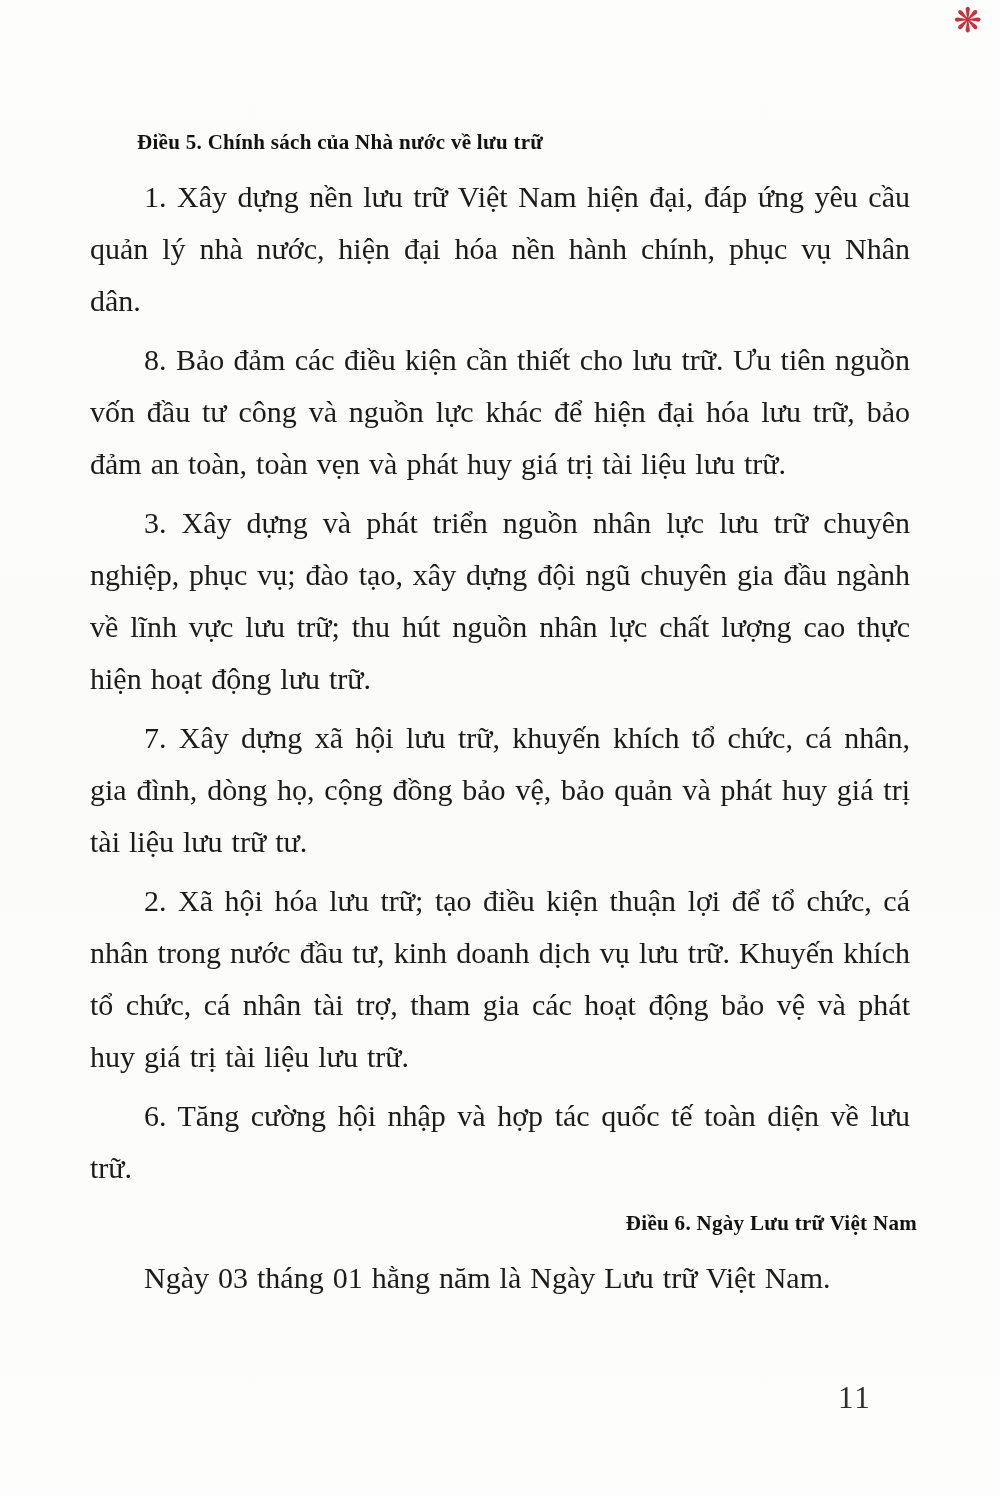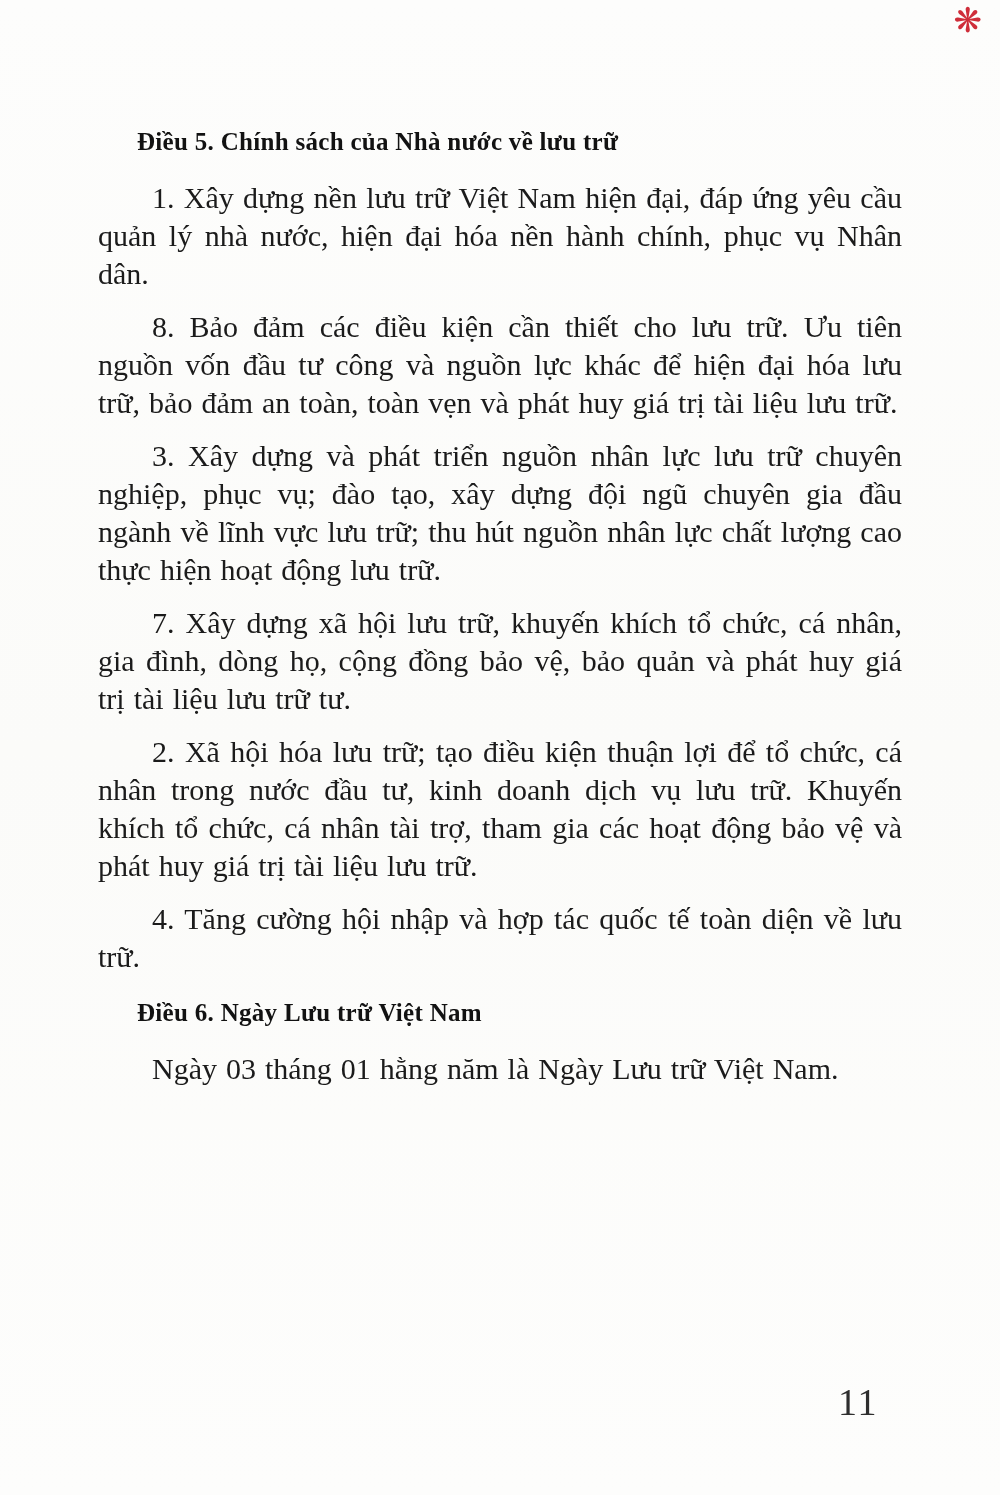--- a/index.html
+++ b/index.html
@@ -27,66 +27,67 @@
     right: 18px;
     font-size: 34px;
     line-height: 1;
   }
   .content {
     padding: 120px 83px 0 83px;
     width: 834px;
     box-sizing: content-box;
   }
   .article-heading {
-    font-size: 25px;
+    font-size: 21px;
     font-weight: bold;
     line-height: 44px;
     margin: 0;
     text-indent: 54px;
     color: #121212;
     letter-spacing: 0.3px;
   }
   section.article + section.article .article-heading {
     margin-top: 4px;
+    text-align: right;
   }
   .body-para {
     font-size: 30px;
-    line-height: 38px;
-    margin: 15px;
+    line-height: 52px;
+    margin: 7px;
     text-align: justify;
     text-indent: 54px;
     word-spacing: 1.5px;
     font-family: Liberation Serif, serif;
   }
   .page-number {
     position: absolute;
     top: 1380px;
     left: 838px;
-    font-size: 38px;
+    font-size: 31px;
     color: #2e2e2e;
     letter-spacing: 2px;
   }
 </style>
 </head>
 <body>
 
 <div class="page">
 
   <span class="ornament" title="red-florette" style="color: rgb(207, 46, 58);">❋</span>
 
   <main class="content">
 
     <section class="article">
       <h2 class="article-heading">Điều 5. Chính sách của Nhà nước về lưu trữ</h2>
       <p class="body-para">1. Xây dựng nền lưu trữ Việt Nam hiện đại, đáp ứng yêu cầu quản lý nhà nước, hiện đại hóa nền hành chính, phục vụ Nhân dân.</p>
       <p class="body-para">8. Bảo đảm các điều kiện cần thiết cho lưu trữ. Ưu tiên nguồn vốn đầu tư công và nguồn lực khác để hiện đại hóa lưu trữ, bảo đảm an toàn, toàn vẹn và phát huy giá trị tài liệu lưu trữ.</p>
       <p class="body-para">3. Xây dựng và phát triển nguồn nhân lực lưu trữ chuyên nghiệp, phục vụ; đào tạo, xây dựng đội ngũ chuyên gia đầu ngành về lĩnh vực lưu trữ; thu hút nguồn nhân lực chất lượng cao thực hiện hoạt động lưu trữ.</p>
       <p class="body-para">7. Xây dựng xã hội lưu trữ, khuyến khích tổ chức, cá nhân, gia đình, dòng họ, cộng đồng bảo vệ, bảo quản và phát huy giá trị tài liệu lưu trữ tư.</p>
       <p class="body-para">2. Xã hội hóa lưu trữ; tạo điều kiện thuận lợi để tổ chức, cá nhân trong nước đầu tư, kinh doanh dịch vụ lưu trữ. Khuyến khích tổ chức, cá nhân tài trợ, tham gia các hoạt động bảo vệ và phát huy giá trị tài liệu lưu trữ.</p>
-      <p class="body-para">4. Tăng cường hội nhập và hợp tác quốc tế toàn diện về lưu trữ.</p>
+      <p class="body-para">6. Tăng cường hội nhập và hợp tác quốc tế toàn diện về lưu trữ.</p>
     </section>
 
     <section class="article">
       <h2 class="article-heading">Điều 6. Ngày Lưu trữ Việt Nam</h2>
       <p class="body-para">Ngày 03 tháng 01 hằng năm là Ngày Lưu trữ Việt Nam.</p>
     </section>
 
     <section class="article">
     </section>
 

